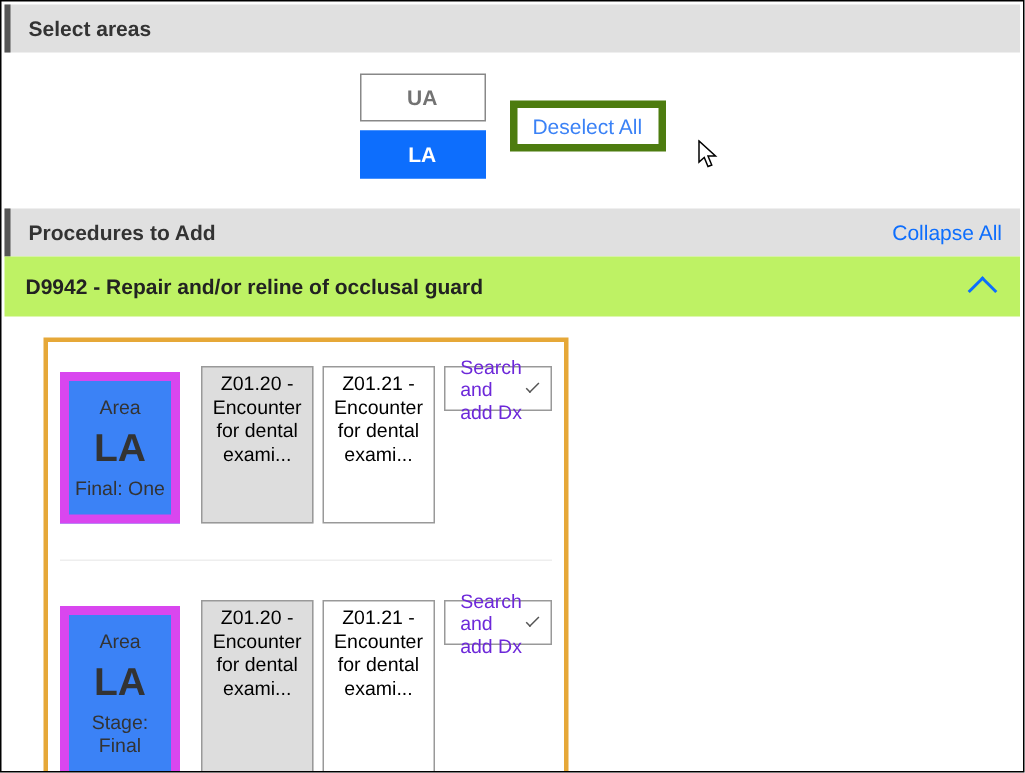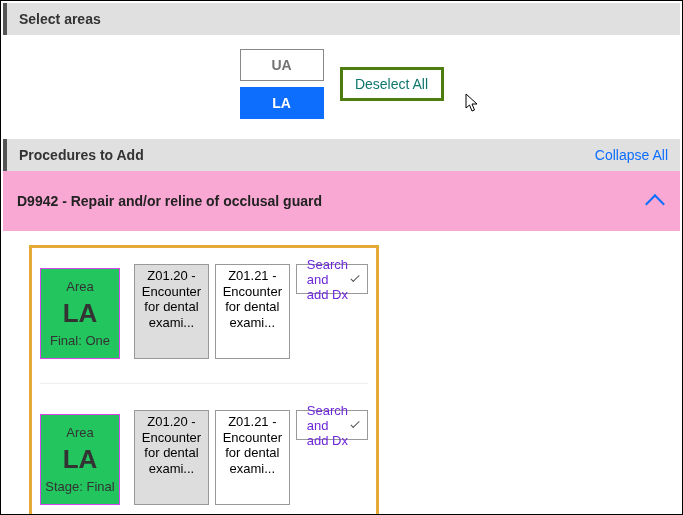--- a/index.html
+++ b/index.html
@@ -56,33 +56,33 @@
     justify-content: center;
   }
   .toggle-btn.selected {
     background: #0d6efd;
     color: #fff;
     border-color: #0d6efd;
   }
   .deselect-btn {
     width: 104px;
     height: 34px;
-    border: 3px solid #4d7c0f;
-    background: #fff;
-    font-size: 14px;
-    color: #0f766e;
+    border: 5px solid #4d7c0f;
+    background: #fff;
+    font-size: 14px;
+    color: #3b82f6;
     cursor: pointer;
     margin-top: 18px;
     display: flex;
     align-items: center;
     justify-content: center;
   }
   .accordion {
-    background: #f9a8d4;
-    padding: 20px 14px;
+    background: #bef264;
+    padding: 10px 14px;
     font-weight: 600;
     font-size: 14px;
     color: #222;
     display: flex;
     justify-content: space-between;
     align-items: center;
     cursor: pointer;
     margin: 0 2px;
   }
   .chevron-up {
@@ -106,25 +106,25 @@
     padding: 6px 0;
   }
   .stage-row + .stage-row {
     border-top: 1px solid #eee;
     margin-top: 18px;
     padding-top: 26px;
   }
   .area-card {
     width: 80px;
     text-align: center;
-    border: 1px solid #d946ef;
+    border: 6px solid #d946ef;
     padding: 10px 4px;
     font-size: 13px;
     color: #333;
-    background: #22c55e;
+    background: #3b82f6;
     align-self: flex-start;
     margin-top: 4px;
   }
   .area-card .area-code {
     font-size: 26px;
     font-weight: 600;
     margin: 4px 0;
   }
   .dx-col {
     flex: 1;

